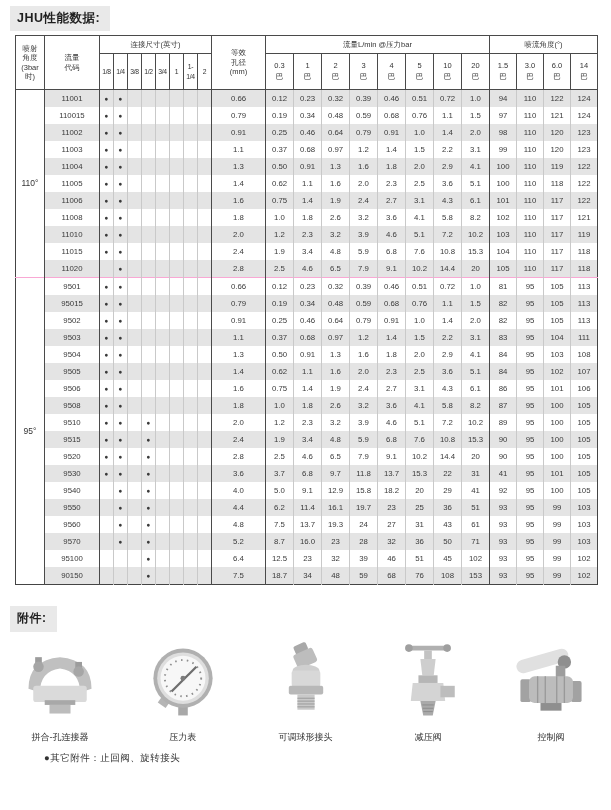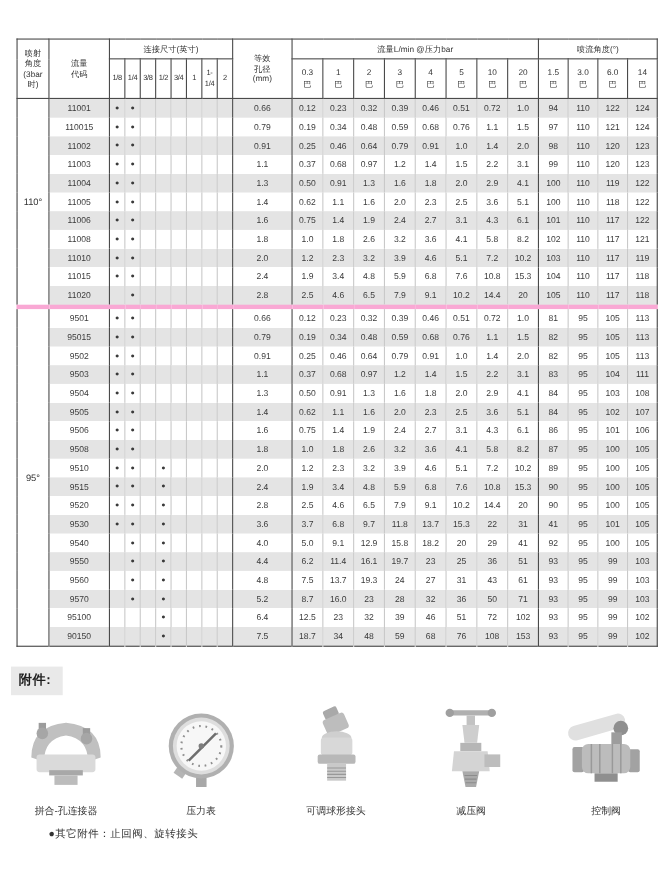--- a/index.html
+++ b/index.html
@@ -17,38 +17,39 @@
     overflow:hidden; }
   .perf tr.tier1 th { height:18px; }
   .perf tr.tier2 th { height:36px; }
   .perf th.pre, .perf th.two { white-space:pre-line; }
   .perf th.two { line-height:10.5px; }
   .perf th.connsub { font-size:6.8px; letter-spacing:-.3px; }
   .perf td { font-size:7.8px; height:17px; line-height:17px; text-align:center; vertical-align:middle;
     border-left:1px solid #c9c9c9; color:#3a3a3a; padding:0; white-space:nowrap; overflow:hidden; }
   .perf tr.g td { background:#e4e4e4; }
   .perf td.majl, .perf th.majl { border-left:1px solid #4a4a4a; }
-  .perf tr.sec td { border-top:4px solid #f9a8d4; }
+  .perf tr.sec td { border-top:1px solid #f9a8d4; }
   .perf td.conn { font-size:6.5px; }
   .perf tr td.angle { background:#fff; border-left:none; font-size:8.5px; color:#333; }
 
   .acc-label { position:absolute; left:10px; top:606px; background:#e9e9e9;
     font-weight:bold; font-size:12px; color:#1f1f1f; padding:4px 10px 5px 7px; letter-spacing:.5px; }
   .acc-row { position:absolute; left:13px; top:636px; width:585px; height:118px;
     display:flex; justify-content:space-between; }
   .acc { width:94px; display:flex; flex-direction:column; align-items:center; }
   .acc svg { width:86px; height:92px; display:block; }
   .acc .cap { font-size:9px; color:#333; margin-top:3px; white-space:nowrap; }
   .note { position:absolute; left:44px; top:752px; font-size:9.5px; color:#333; letter-spacing:.5px; }
 </style>
 </head>
 <body>
 
 <div class="page">
 
+  <div class="title-box">JHU性能数据:</div>
 
   <table class="perf">
     <colgroup>
       <col style="width:29px">
         <col style="width:55px">
       <col style="width:14px">
         <col style="width:14px">
         <col style="width:14px">
         <col style="width:14px">
       <col style="width:14px">
@@ -780,21 +781,21 @@
           <td class="conn"></td>
           <td class="conn"></td>
           <td class="conn"></td>
           <td class="majl">6.4</td>
           <td class="majl">12.5</td>
           <td class="">23</td>
           <td class="">32</td>
           <td class="">39</td>
           <td class="">46</td>
           <td class="">51</td>
-          <td class="">72</td>
+          <td class="">45</td>
           <td class="">102</td>
           <td class="majl">93</td>
           <td class="">95</td>
           <td class="">99</td>
           <td class="">102</td>
         </tr>
         <tr class="g">
           <td class="code majl">90150</td>
           <td class="conn majl"></td>
           <td class="conn"></td>

